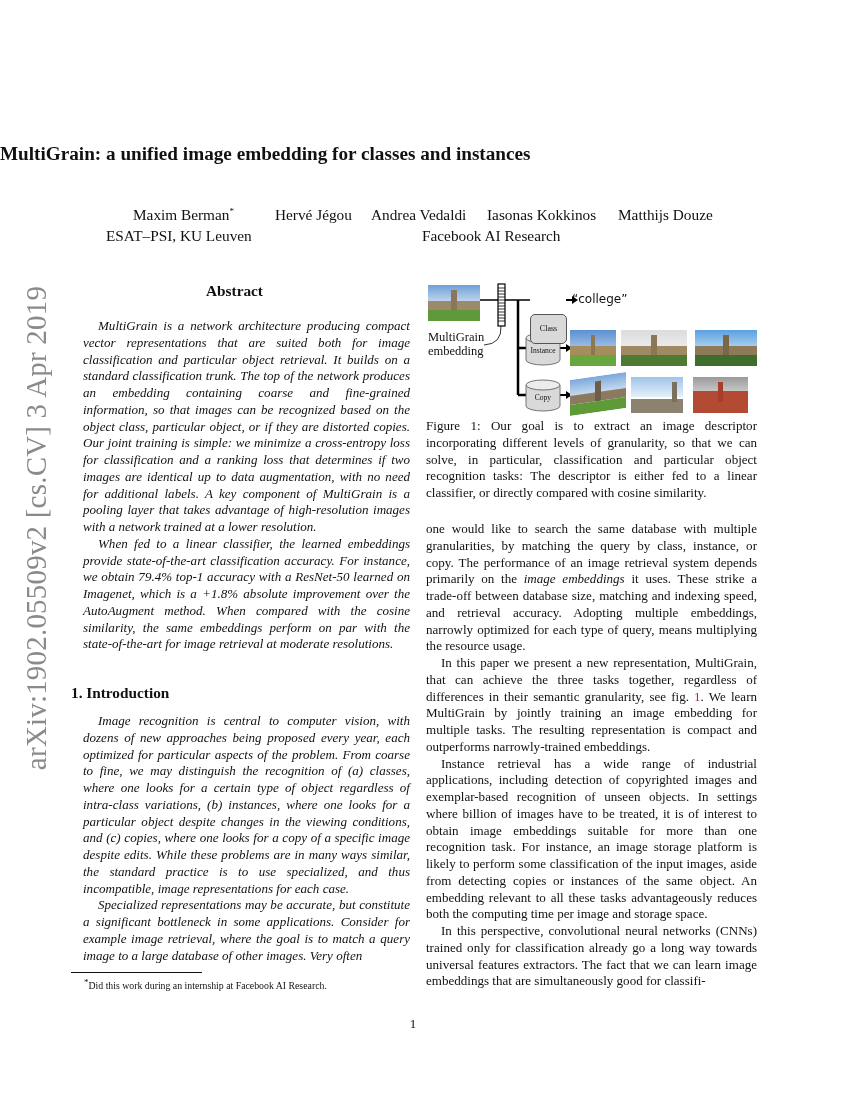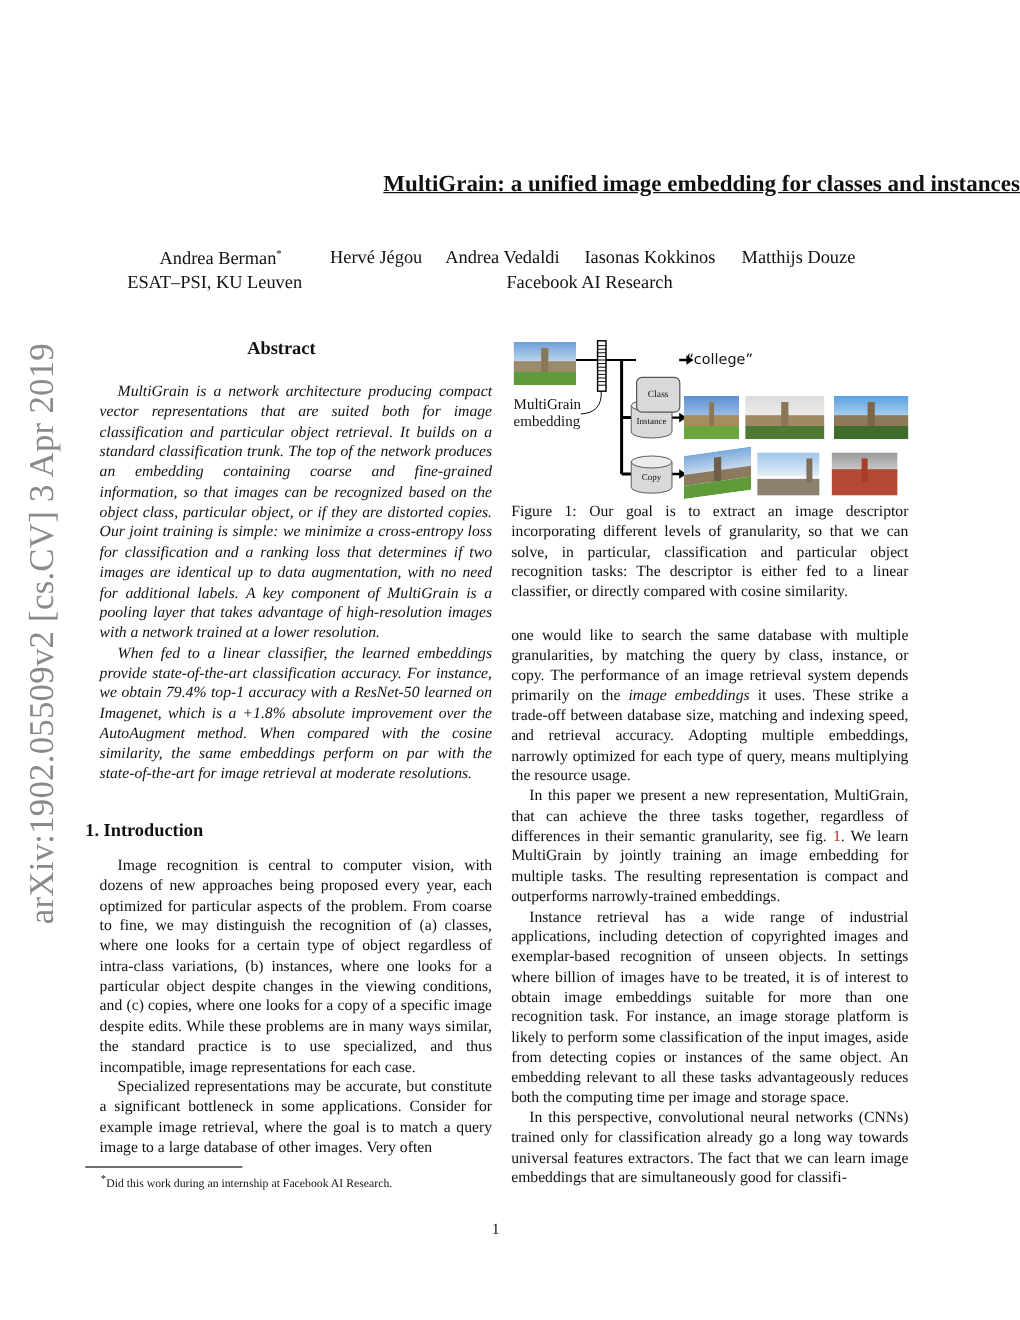--- a/index.html
+++ b/index.html
@@ -4,39 +4,39 @@
 <style>
   html, body { margin: 0; padding: 0; background: #ffffff; }
   body { width: 850px; height: 1100px; position: relative; overflow: hidden;
          font-family: "Liberation Serif", "DejaVu Serif", serif; color: #111; }
 
   .arxiv-stamp { position: absolute; left: 0; top: 0; width: 60px; height: 1100px; }
   .arxiv-stamp span { position: absolute; left: 36px; top: 528px; white-space: nowrap;
       transform: translate(-50%, -50%) rotate(-90deg); font-size: 29px; color: #8a8a8a;
       letter-spacing: 0.2px; font-family: "Liberation Serif", serif; }
 
-  .title { position: absolute; left: 0; width: 850px; top: 143px; text-align: right;
-           font-size: 19.2px; font-weight: bold; text-decoration: underline; }
+  .title { position: absolute; left: 0; width: 850px; top: 143px; text-align: left;
+           font-size: 19.2px; font-weight: bold; }
 
   .authors { position: absolute; top: 206px; left: 0; width: 850px; font-size: 15.3px; }
   .author { position: absolute; white-space: nowrap; }
   .affil { position: absolute; white-space: nowrap; top: 21px; text-align: right; }
   sup { font-size: 9px; }
 
   .col { position: absolute; font-size: 13.05px; line-height: 16.75px; text-align: justify; }
   .col-left { left: 71px; width: 327px; margin-left: 12px; }
   .col-right { left: 426px; width: 331px; }
 
   .abstract-heading { position: absolute; left: 71px; width: 327px; top: 282px; text-align: center;
       font-weight: bold; font-size: 15.3px; }
   .abstract-body { top: 318px; font-style: italic; }
   .abstract-body p { margin: 0; text-indent: 15px; }
 
   .section-heading { position: absolute; left: 71px; top: 684px; font-weight: bold; font-size: 15.3px; }
-  .intro-body { top: 713px; }
+  .intro-body { top: 713px; font-style: italic; }
   .intro-body p { margin: 0; text-indent: 15px; }
 
   .footnote-rule { position: absolute; left: 71px; top: 972px; width: 131px; height: 0; border-top: 1px solid #111; }
   .footnote { position: absolute; left: 84px; top: 977px; font-size: 9.8px; white-space: nowrap; }
 
   .figure { position: absolute; left: 426px; top: 278px; width: 335px; height: 135px; }
   .caption { top: 418px; }
   .caption p, .right-body p { margin: 0; }
   .right-body { top: 521px; }
   .right-body p.indent { text-indent: 15px; }
@@ -60,21 +60,21 @@
 </head>
 <body>
 
 <div class="arxiv-stamp">
   <span>arXiv:1902.05509v2  [cs.CV]  3 Apr 2019</span>
 </div>
 
 <div class="title">MultiGrain: a unified image embedding for classes and instances</div>
 
 <div class="authors">
-  <span class="author" style="left:133px"><span>Andrea Berman</span><sup>*</sup></span>
+  <span class="author" style="left:133px"><span>Maxim Berman</span><sup>*</sup></span>
   <span class="author" style="left:275px">Hervé Jégou</span>
   <span class="author" style="left:371px">Andrea Vedaldi</span>
   <span class="author" style="left:487px">Iasonas Kokkinos</span>
   <span class="author" style="left:618px">Matthijs Douze</span>
   <span class="affil" style="left:106px">ESAT–PSI, KU Leuven</span>
   <span class="affil" style="left:422px">Facebook AI Research</span>
 </div>
 
 <div class="abstract-heading">Abstract</div>
 <div class="col col-left abstract-body">

